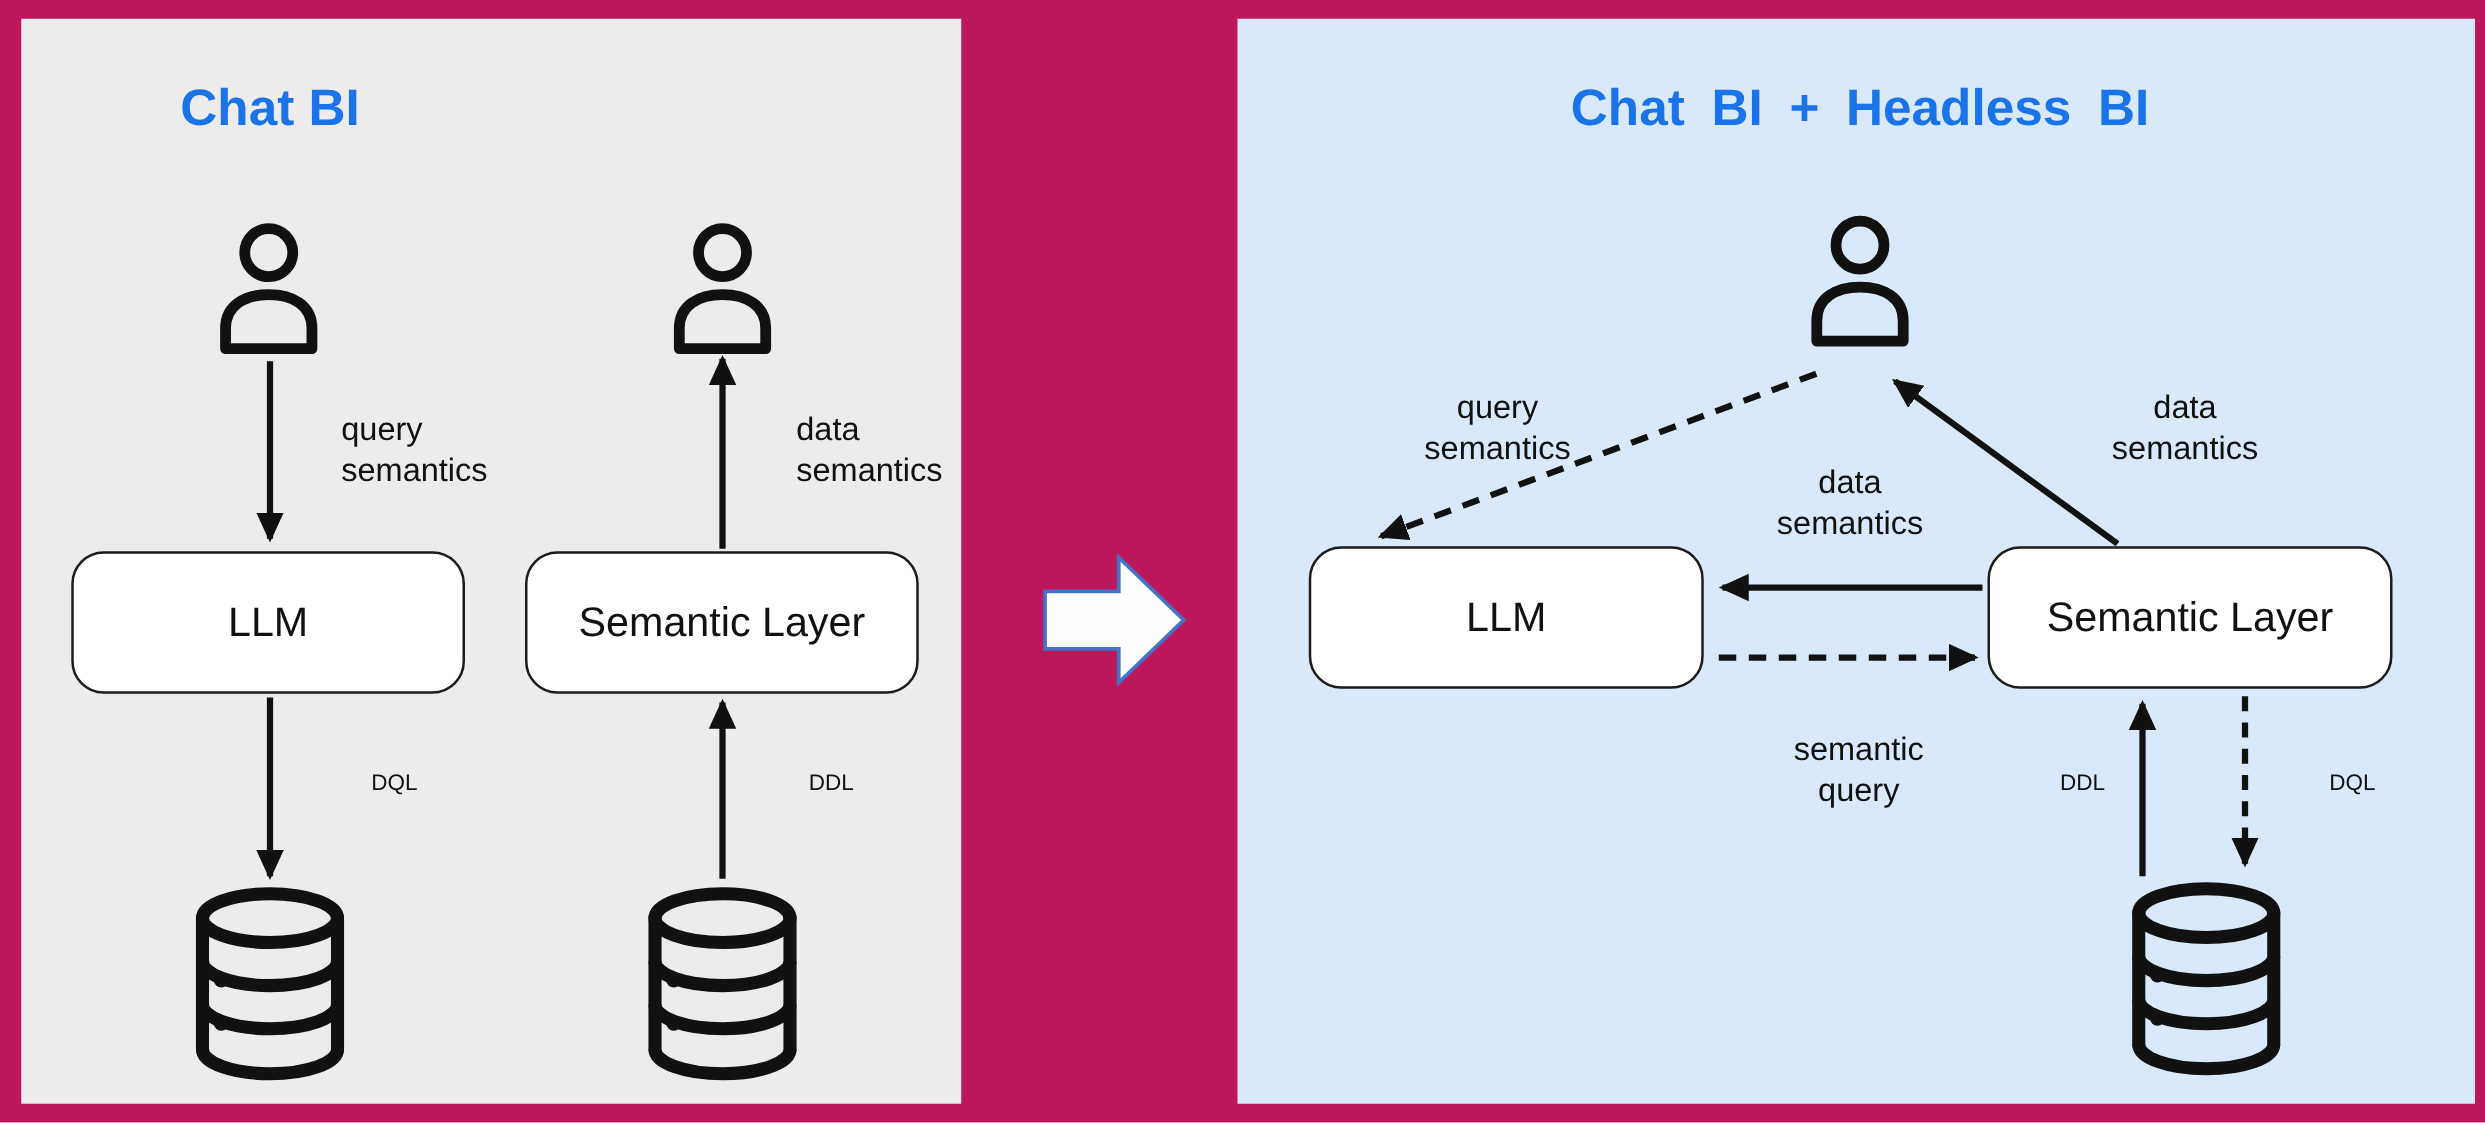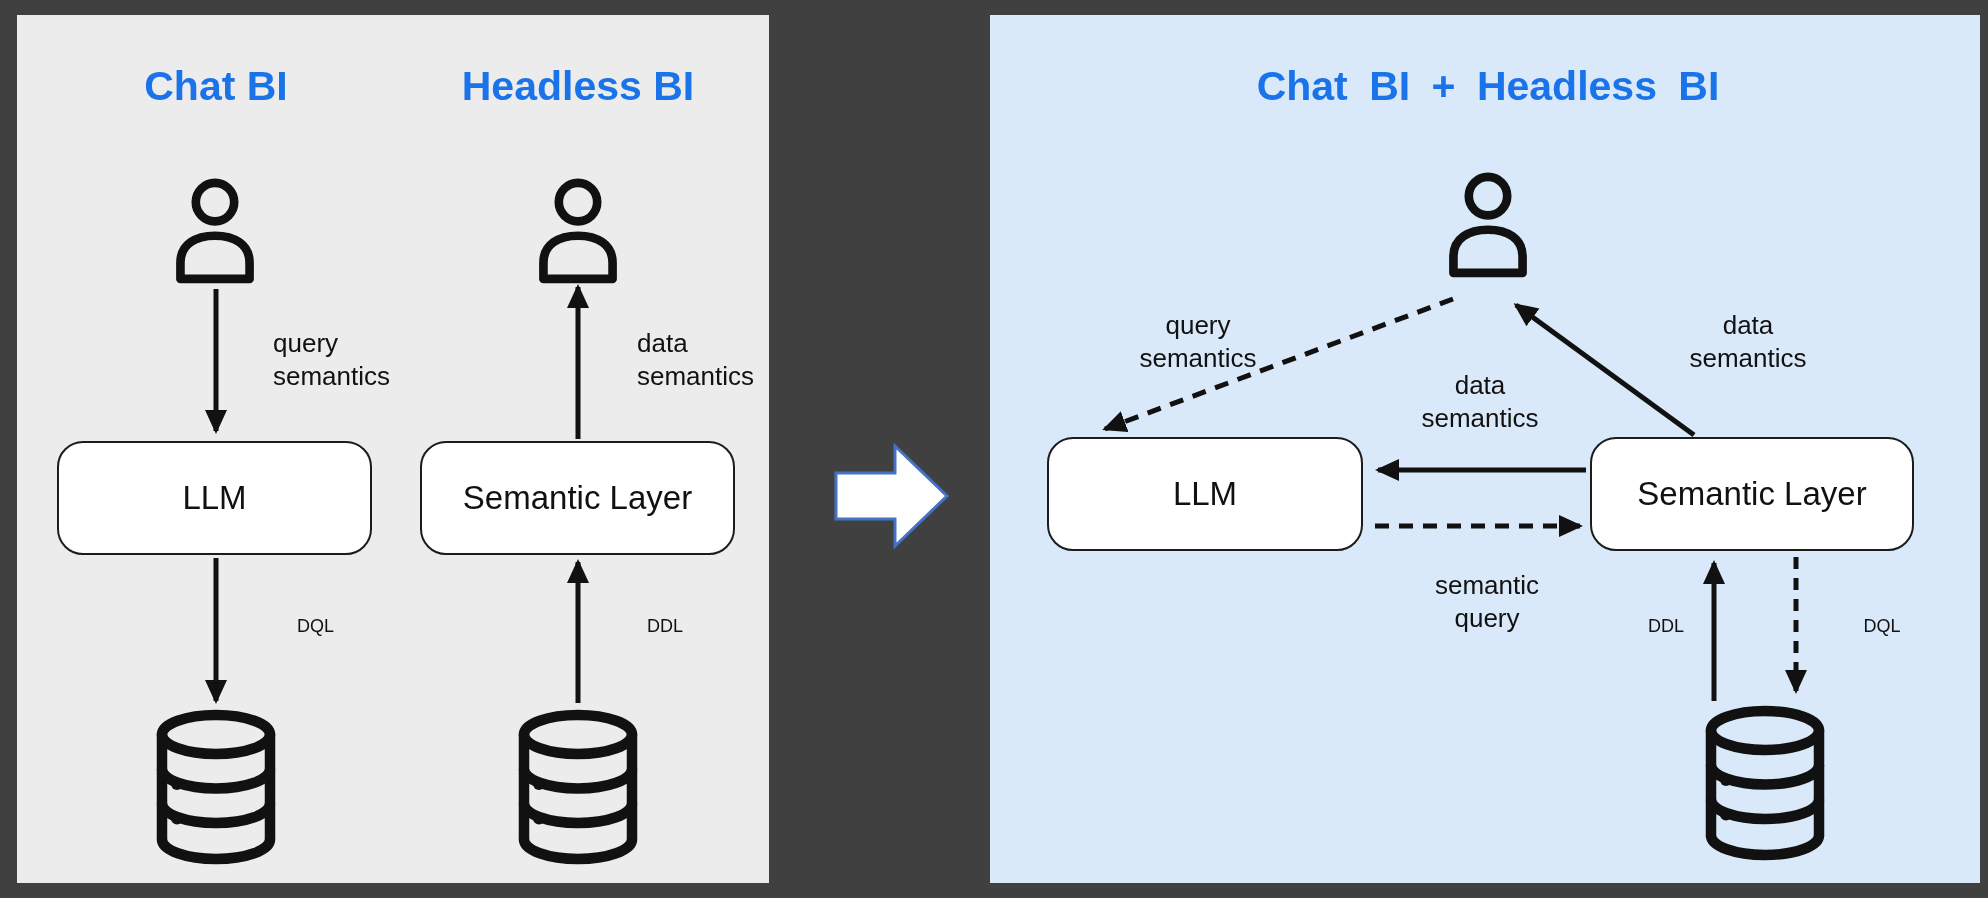--- a/index.html
+++ b/index.html
@@ -1,18 +1,18 @@
 <!DOCTYPE html>
 <html><head>
 <meta charset="utf-8">
 <style>
   * { box-sizing: border-box; }
   html, body { margin: 0; padding: 0; background: #ffffff; }
   body { font-family: "Liberation Sans", sans-serif; color: #111; }
-  .page { position: relative; width: 1988px; height: 898px; background: #404040; overflow: hidden; }
+  .page { position: relative; width: 1988px; height: 898px; background: #be185d; overflow: hidden; }
   .panel { position: absolute; }
   .panel-left  { left: 17px;  top: 15px; width: 752px; height: 868px; background: #ececec; }
   .panel-right { left: 990px; top: 15px; width: 990px; height: 868px; background: #d9e9f9; }
   .title { position: absolute; font-size: 41px; font-weight: bold; color: #1a73e8; text-align: center; }
   .title-combined { word-spacing: 10px; }
   .node { position: absolute; background: #ffffff; border: 2.5px solid #1c1c1c; border-radius: 26px;
           display: flex; align-items: center; justify-content: center; font-size: 33px; color: #111; text-align: center; }
   .lbl { position: absolute; font-size: 26px; line-height: 1.25; color: #111; white-space: pre-line; }
   .lbl-c { text-align: center; }
   .lbl-s { font-size: 18px; }
@@ -23,21 +23,20 @@
   .dashed-v { stroke-dasharray: 12 9; }
 </style>
 </head>
 <body>
 
 <div class="page">
 
   <div class="panel panel-left">
 
     <div class="title" style="left:59px; top:48px; width:280px;">Chat BI</div>
-    <div class="title" style="left:421px; top:48px; width:280px;">Headless BI</div>
 
     <svg class="icon" style="left:150px; top:158px;" width="96" height="112" viewBox="0 0 100 116">
       <circle cx="50" cy="30" r="20" fill="none" stroke="#111" stroke-width="9"></circle>
       <path d="M14 110 L14 93 C14 74 30 65 50 65 C70 65 86 74 86 93 L86 110 Z" fill="none" stroke="#111" stroke-width="9" stroke-linejoin="round"></path>
     </svg>
     <svg class="icon" style="left:513px; top:158px;" width="96" height="112" viewBox="0 0 100 116">
       <circle cx="50" cy="30" r="20" fill="none" stroke="#111" stroke-width="9"></circle>
       <path d="M14 110 L14 93 C14 74 30 65 50 65 C70 65 86 74 86 93 L86 110 Z" fill="none" stroke="#111" stroke-width="9" stroke-linejoin="round"></path>
     </svg>
 
@@ -112,21 +111,21 @@
 
     <div class="node" style="left:57px; top:422px; width:316px; height:114px;">LLM</div>
     <div class="node" style="left:600px; top:422px; width:324px; height:114px;">Semantic Layer</div>
 
     <div class="lbl lbl-c" style="left:128px; top:294px; width:160px;">query
 semantics</div>
     <div class="lbl lbl-c" style="left:678px; top:294px; width:160px;">data
 semantics</div>
     <div class="lbl lbl-c" style="left:410px; top:354px; width:160px;">data
 semantics</div>
-    <div class="lbl lbl-c" style="left:417px; top:554px; width:160px;">semantic
+    <div class="lbl lbl-c" style="left:417px; top:568px; width:160px;">semantic
 query</div>
     <div class="lbl lbl-s lbl-c" style="left:631px; top:600px; width:90px;">DDL</div>
     <div class="lbl lbl-s lbl-c" style="left:847px; top:600px; width:90px;">DQL</div>
 
     <svg class="icon" style="left:700px; top:690px;" width="150" height="156" viewBox="0 0 100 104">
       <ellipse cx="50" cy="17" rx="36" ry="13" fill="none" stroke="#111" stroke-width="7"></ellipse>
       <path d="M14 17 L14 87 M86 17 L86 87" stroke="#111" stroke-width="7" fill="none" stroke-linecap="round"></path>
       <path d="M14 87 A36 13 0 0 0 86 87" fill="none" stroke="#111" stroke-width="7"></path>
       <path d="M14 40 A36 13 0 0 0 86 40" fill="none" stroke="#111" stroke-width="7"></path>
       <path d="M14 63 A36 13 0 0 0 86 63" fill="none" stroke="#111" stroke-width="7"></path>

